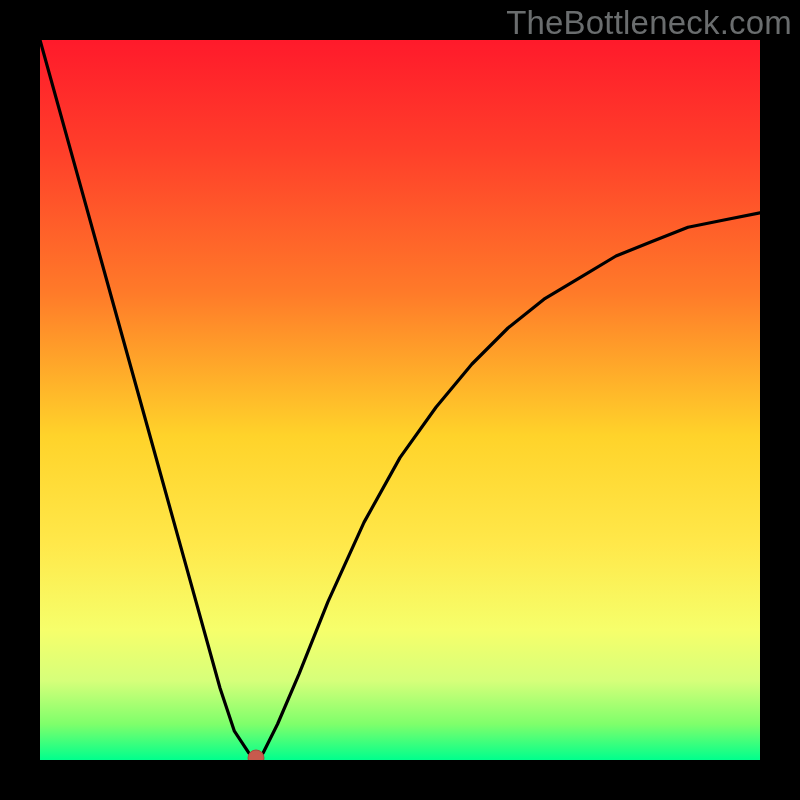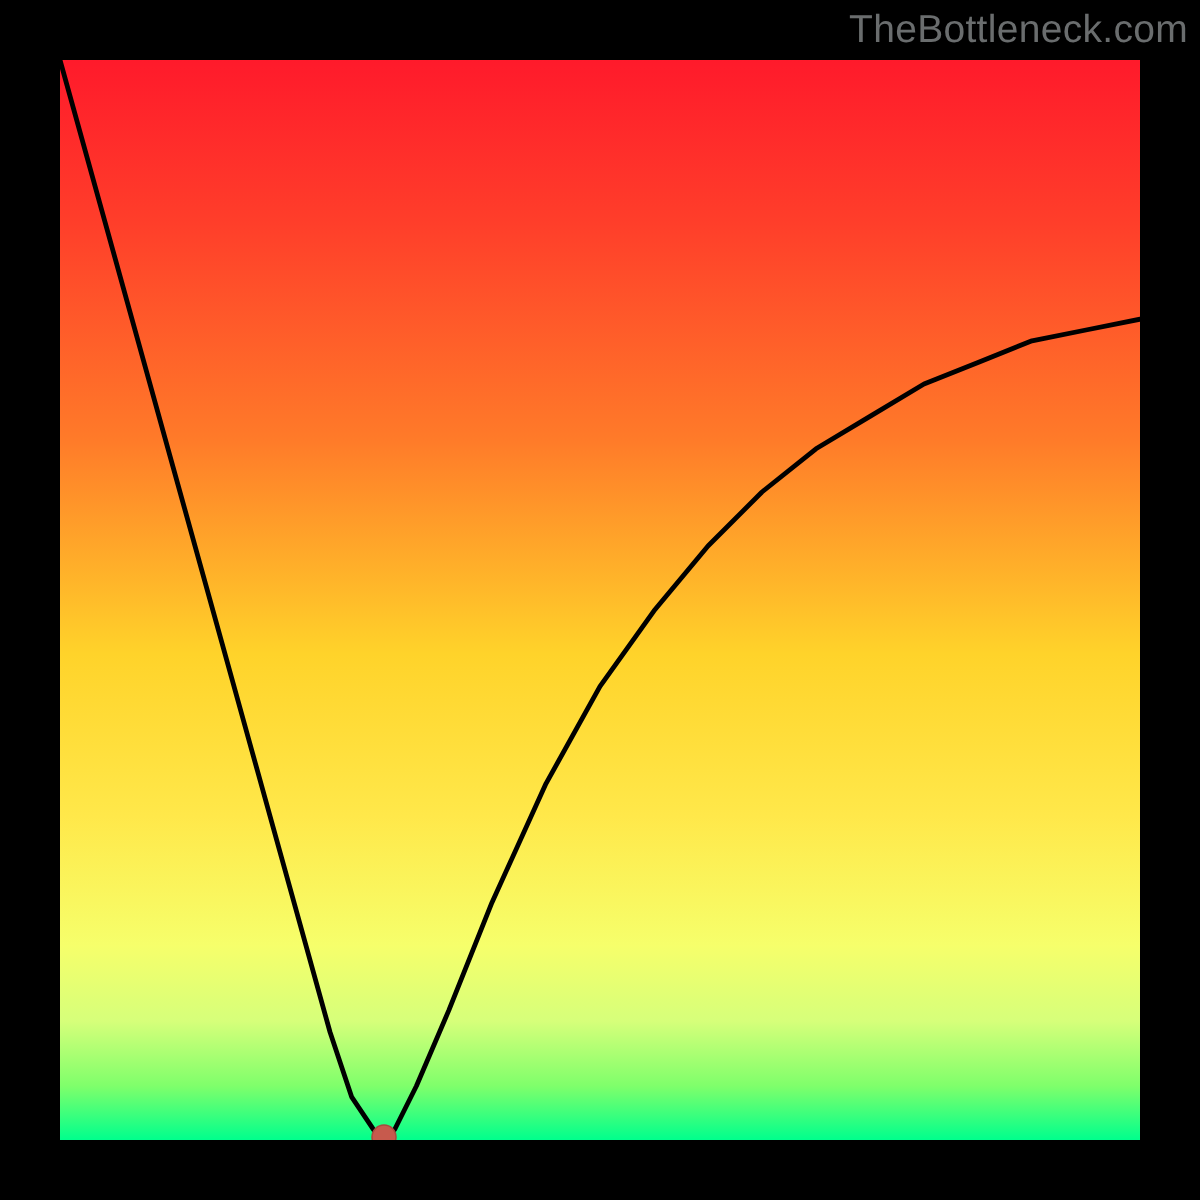--- a/index.html
+++ b/index.html
@@ -51,21 +51,21 @@
     left: 40px;
     top: 40px;
     width: 720px;
     height: 720px;
     pointer-events: none;
   }
   .watermark {
     position: absolute;
     top: 4px;
     right: 8px;
-    font-size: 26px;
+    font-size: 33px;
     color: #6a6d6e;
     font-weight: 400;
     letter-spacing: 0.2px;
     user-select: none;
   }
   .dot {
     fill: #c75a4d;
     stroke: #a84a3f;
     stroke-width: 1;
   }

